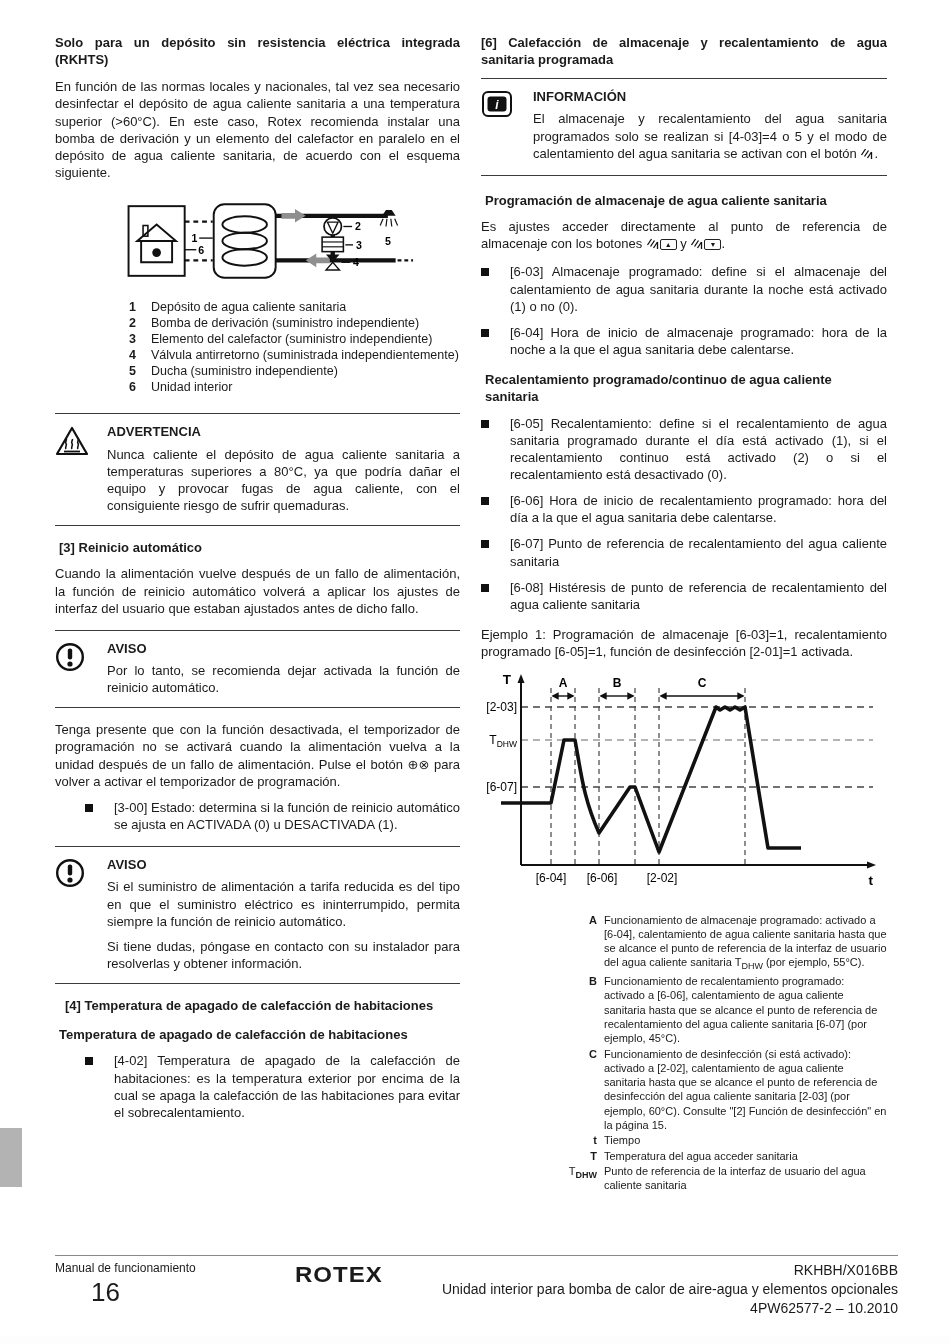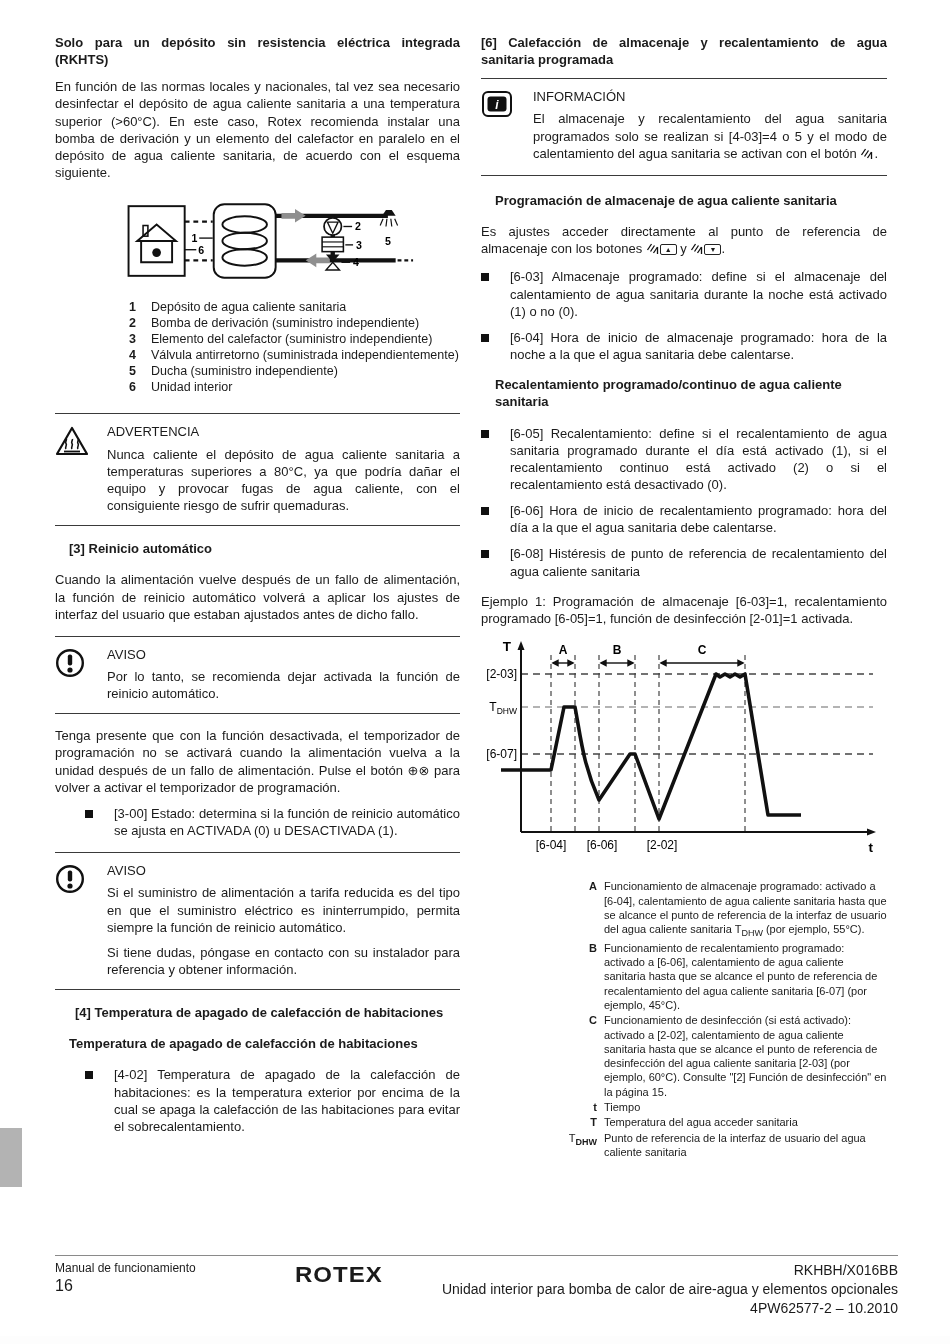--- a/index.html
+++ b/index.html
@@ -1,28 +1,28 @@
 <!DOCTYPE html>
 <html><head>
 <meta charset="utf-8">
 <style>
   html,body{margin:0;padding:0;}
   body{width:950px;height:1344px;background:#fdfdfd;overflow:hidden;
        font-family:"Liberation Sans","DejaVu Sans",sans-serif;color:#1b1b1b;}
   .page{position:relative;width:950px;height:1336px;background:#ffffff;}
   .cols{display:flex;gap:21px;padding:34px 63px 0 55px;}
   .col{width:406px;font-size:13px;line-height:1.32;}
-  h2,h3,h4{font-size:13px;margin:14px;}
+  h2,h3,h4{font-size:13px;margin:4px;}
   .hj{text-align:justify;font-weight:bold;margin:0 0 10px 0;}
   .p{text-align:justify;margin:9px 0;}
   .notice{border-top:1px solid #3a3a3a;border-bottom:1px solid #3a3a3a;
           display:flex;padding:9px 0 11px 0;margin:13px 0;}
   .nicon{width:52px;flex:0 0 52px;padding-top:2px;}
   .nbody{flex:1;}
-  .ntitle{font-weight:normal;margin-bottom:5px;}
+  .ntitle{font-weight:bold;margin-bottom:5px;}
   .nbody .p{margin:0 0 8px 0;}
   .nbody .p:last-child{margin-bottom:0;}
   .brow{display:flex;margin:9px 0;}
   .brow .sq{flex:0 0 8px;width:8px;height:8px;background:#111;margin:5px 0 0 0;}
   .brow.indent{margin-left:30px;}
   .brow .btxt{flex:1;padding-left:21px;text-align:justify;}
   .b{font-weight:normal;}
   .sub{font-size:9px;vertical-align:-3px;font-weight:inherit;}
   .diagram{margin:14px 0 8px 60px;}
   .dleg{margin:2px 0 18px 74px;font-size:12.5px;}
@@ -34,21 +34,21 @@
   .glyph{font-family:"DejaVu Sans",sans-serif;font-size:13px;}
   .chartwrap{margin:12px 0 4px 0;}
   .cleg{margin:0 0 0 76px;font-size:11px;line-height:1.3;}
   .cleg .row{display:flex;margin-bottom:1px;}
   .cleg .k{flex:0 0 40px;text-align:right;font-weight:bold;padding-right:7px;}
   .cleg .t{flex:1;max-width:300px;}
   .graytab{position:absolute;left:0;top:1128px;width:22px;height:59px;background:#b3b3b3;}
   footer{position:absolute;left:55px;right:52px;top:1255px;border-top:1.5px solid #8a8a8a;
          padding-top:5px;display:flex;justify-content:space-between;align-items:flex-start;}
   .f-left{font-size:12px;}
-  .f-page{font-size:16px;margin-top:2px;}
+  .f-page{font-size:26px;margin-top:2px;margin-left:36px;}
   .f-logo{font-weight:900;font-size:24px;letter-spacing:1px;transform:scaleY(.92);
           margin-left:40px;}
   .f-right{font-size:14px;text-align:right;line-height:1.35;}
   svg text{font-family:"Liberation Sans","DejaVu Sans",sans-serif;}
 </style>
 </head>
 <body>
 
 <div class="page">
   <div class="cols">
@@ -191,21 +191,21 @@
         <div class="nicon">
           <svg width="30" height="30" viewBox="0 0 30 30">
             <circle cx="15" cy="15" r="12.8" fill="none" stroke="#111" stroke-width="2.4"></circle>
             <rect x="12.8" y="6.5" width="4.4" height="11" rx="2" fill="#111"></rect>
             <circle cx="15" cy="22" r="2.6" fill="#111"></circle>
           </svg>
         </div>
         <div class="nbody">
           <div class="ntitle">AVISO</div>
           <p class="p">Si el suministro de alimentación a tarifa reducida es del tipo en que el suministro eléctrico es ininterrumpido, permita siempre la función de reinicio automático.</p>
-          <p class="p">Si tiene dudas, póngase en contacto con su instalador para referencia y obtener información.</p>
+          <p class="p">Si tiene dudas, póngase en contacto con su instalador para resolverlas y obtener información.</p>
         </div>
       </div>
 
       <h3 style="margin-bottom:12px;padding-left:6px;">[4] Temperatura de apagado de calefacción de habitaciones</h3>
       <h4>Temperatura de apagado de calefacción de habitaciones</h4>
       <div class="brow indent">
         <span class="sq"></span>
         <div class="btxt">[4-02] Temperatura de apagado de la calefacción de habitaciones: es la temperatura exterior por encima de la cual se apaga la calefacción de las habitaciones para evitar el sobrecalentamiento.</div>
       </div>
     </section>
@@ -264,20 +264,24 @@
       <div class="brow">
           <span class="sq"></span>
           <div class="btxt">[6-05] Recalentamiento: define si el recalentamiento de agua sanitaria programado durante el día está activado (1), si el recalentamiento continuo está activado (2) o si el recalentamiento está desactivado (0).</div>
         </div>
       <div class="brow">
           <span class="sq"></span>
           <div class="btxt">[6-06] Hora de inicio de recalentamiento programado: hora del día a la que el agua sanitaria debe calentarse.</div>
         </div>
       <div class="brow">
           <span class="sq"></span>
+          <div class="btxt">[6-07] Punto de referencia de recalentamiento del agua caliente sanitaria</div>
+        </div>
+      <div class="brow">
+          <span class="sq"></span>
           <div class="btxt">[6-08] Histéresis de punto de referencia de recalentamiento del agua caliente sanitaria</div>
         </div>
 
       <p class="p" style="margin-top:13px;"><span class="b">Ejemplo 1:</span><span> Programación de almacenaje [6-03]=1, recalentamiento programado [6-05]=1, función de desinfección [2-01]=1 activada.</span></p>
 
       <div class="chartwrap">
         <svg width="406" height="232" viewBox="0 0 406 232">
 
           <line x1="40" y1="35" x2="392" y2="35" stroke="#444" stroke-width="1.3" stroke-dasharray="7,5"></line>
           <line x1="40" y1="68" x2="392" y2="68" stroke="#9a9a9a" stroke-width="1.3" stroke-dasharray="7,5"></line>

